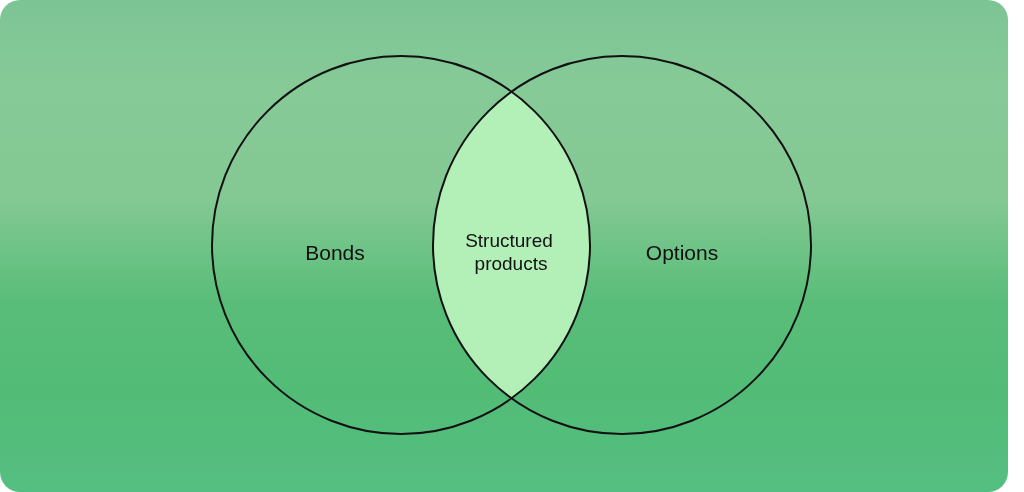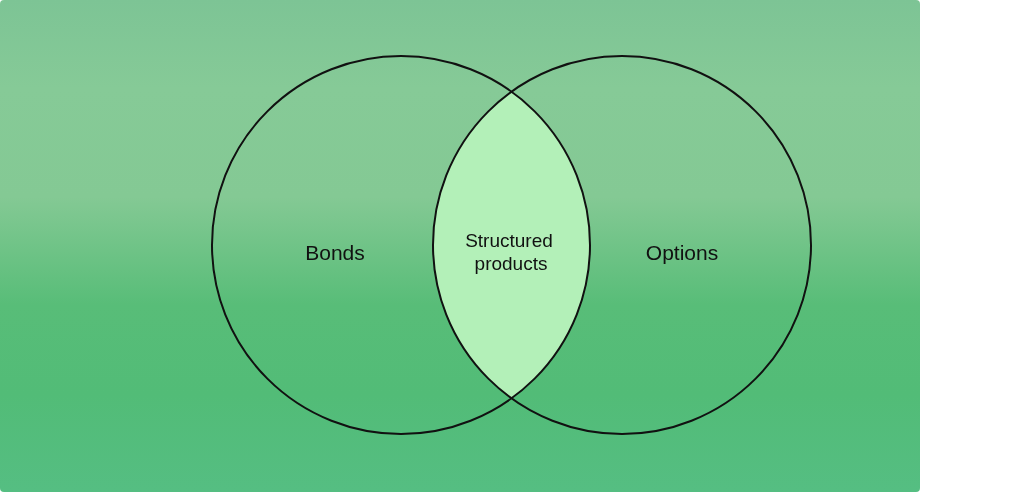--- a/index.html
+++ b/index.html
@@ -1,17 +1,17 @@
 <!DOCTYPE html>
 <html><head>
 <meta charset="utf-8">
 <style>
   html,body{margin:0;padding:0;background:#ffffff;}
   body{width:1024px;height:492px;overflow:hidden;}
-  .card{position:absolute;left:0;top:0;width:920px;height:492px;border-radius:4px;overflow:hidden;
+  .card{position:absolute;left:0;top:0;width:1008px;height:492px;border-radius:20px;overflow:hidden;
     background:linear-gradient(to bottom,#7dc495 0%,#86ca97 18%,#84c994 40%,#58bd78 62%,#52bc77 80%,#55be82 100%);}
   svg{position:absolute;left:0;top:0;}
   .lbl{font-family:"Liberation Sans",sans-serif;fill:#111;}
 </style>
 </head>
 <body>
 
 <div class="card">
   <svg width="1024" height="492" viewBox="0 0 1024 492">
     <defs>

